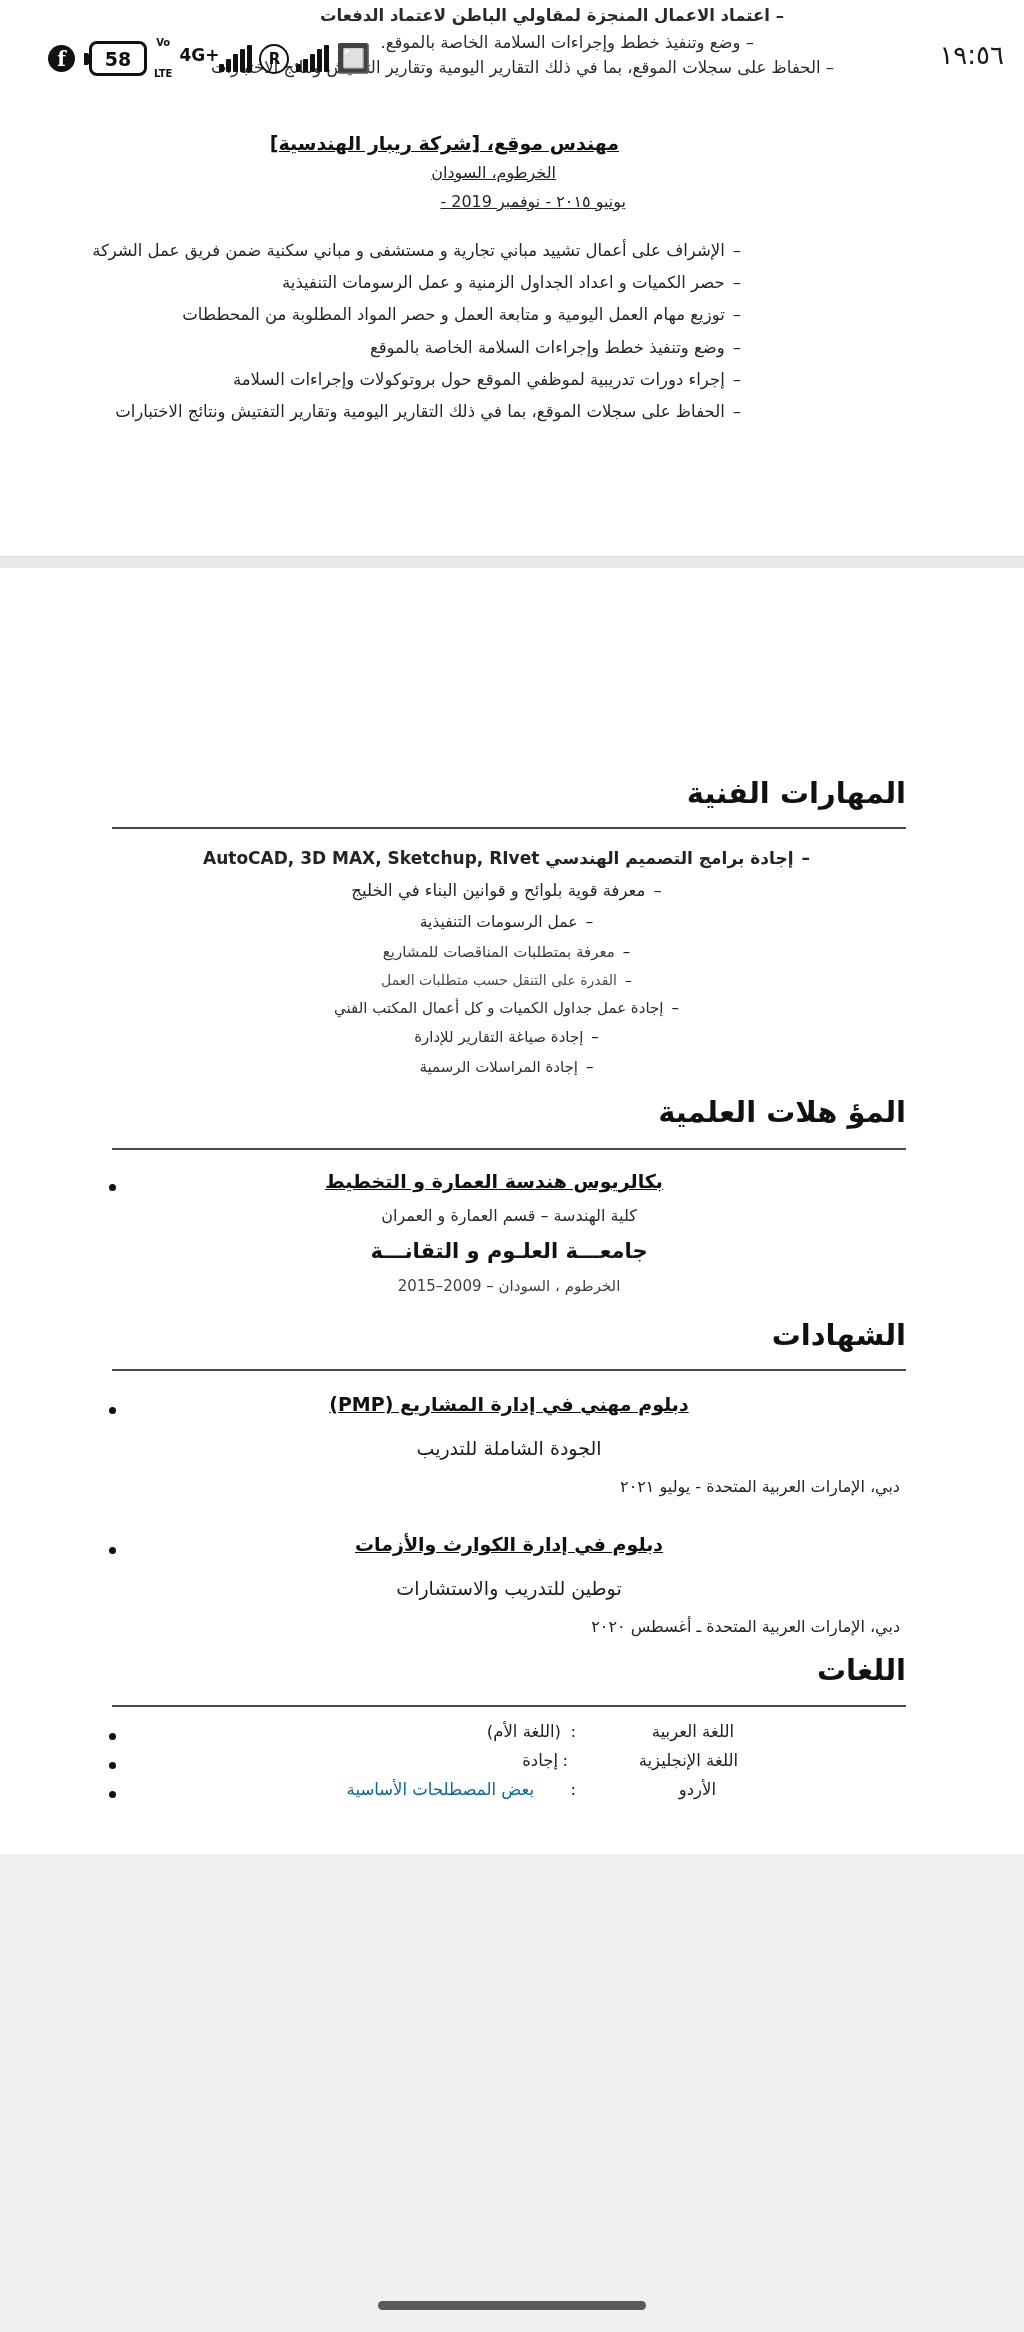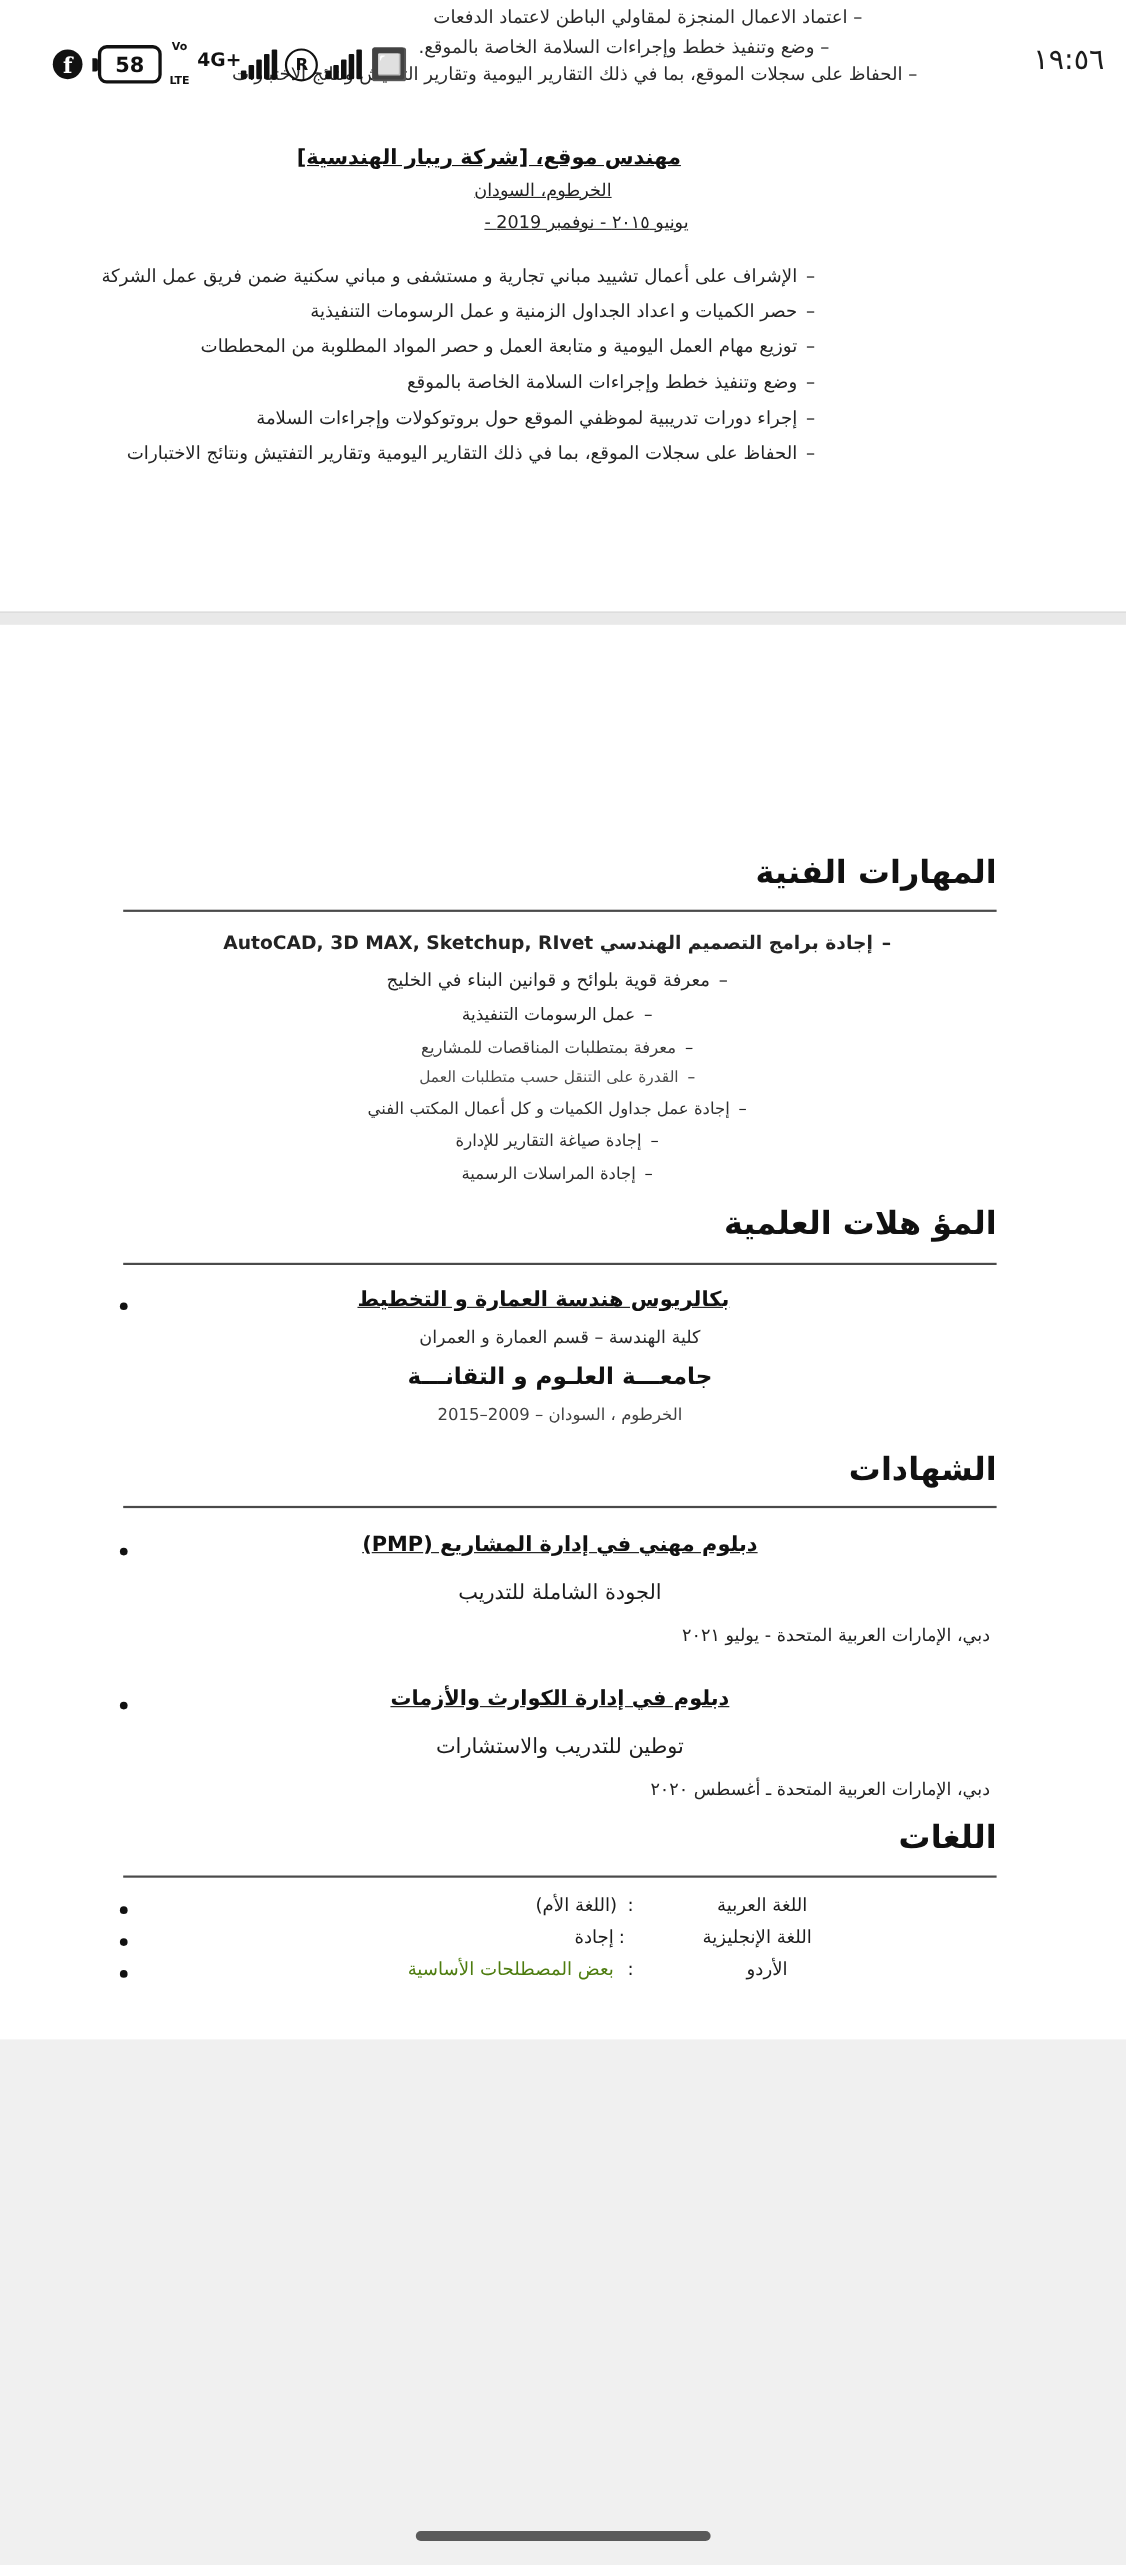--- a/index.html
+++ b/index.html
@@ -249,21 +249,21 @@
 </head>
 <body>
 
 <div class="page page-1"></div>
 <div class="page-gap"></div>
 <div class="page page-2"></div>
 <div class="bottom-area"></div>
 
 <div class="doc">
 
-  <div class="cut-line arabic" style="top:6px; right:240px;">–  اعتماد الاعمال المنجزة لمقاولي الباطن لاعتماد الدفعات</div>
+  <div class="cut-line arabic" style="top:6px; right:240px;font-weight:bold;">–  اعتماد الاعمال المنجزة لمقاولي الباطن لاعتماد الدفعات</div>
   <div class="cut-line arabic" style="top:33px; right:270px;">–  وضع وتنفيذ خطط وإجراءات السلامة الخاصة بالموقع.</div>
   <div class="cut-line arabic" style="top:58px; right:190px;">–  الحفاظ على سجلات الموقع، بما في ذلك التقارير اليومية وتقارير التفتيش ونتائج الاختبارات</div>
 
   <div class="arabic job-title" style="position:absolute; top:132px; right:405px;">مهندس موقع، [شركة ريبار الهندسية]</div>
   <div class="arabic job-sub" style="position:absolute; top:163px; right:468px;">الخرطوم، السودان</div>
   <div class="arabic job-date" style="position:absolute; top:192px; right:398px;">يونيو ٢٠١٥ - نوفمبر 2019 -</div>
 
   <ul class="dash arabic" style="position:absolute; top:235px; right:283px;">
     <li>الإشراف على أعمال تشييد مباني تجارية و مستشفى و مباني سكنية ضمن فريق عمل الشركة</li>
     <li>حصر الكميات و اعداد الجداول الزمنية و عمل الرسومات التنفيذية</li>
@@ -337,21 +337,21 @@
       <span class="bullet-dot" style="top:11px; right:790px;"></span>
       <span class="arabic" style="position:absolute; right:168px; top:0; font-size:16.5px; color:#1c1c1c;">اللغة الإنجليزية</span>
       <span class="arabic" style="position:absolute; right:338px; top:0; font-size:16.5px; color:#1c1c1c;">:</span>
       <span class="arabic" style="position:absolute; right:348px; top:0; font-size:16.5px; color:#1c1c1c;">إجادة</span>
     </div>
 
     <div style="position:relative; height:29px;">
       <span class="bullet-dot" style="top:11px; right:790px;"></span>
       <span class="arabic" style="position:absolute; right:190px; top:0; font-size:16.5px; color:#1c1c1c;">الأردو</span>
       <span class="arabic" style="position:absolute; right:330px; top:0; font-size:16.5px; color:#1c1c1c;">:</span>
-      <span class="arabic" style="position:absolute; right:348px; top:0; font-size:16.5px; color:#4d7c0f;">بعض المصطلحات الأساسية</span>
+      <span class="arabic" style="position:absolute; right:372px; top:0; font-size:16.5px; color:#0369a1;">بعض المصطلحات الأساسية</span>
     </div>
   </div>
 </div>
 
 <div class="statusbar">
   <div class="status-clock arabic">١٩:٥٦</div>
 
   <div class="status-icons">
     <div class="fb-icon">f</div>
     <div class="battery">

